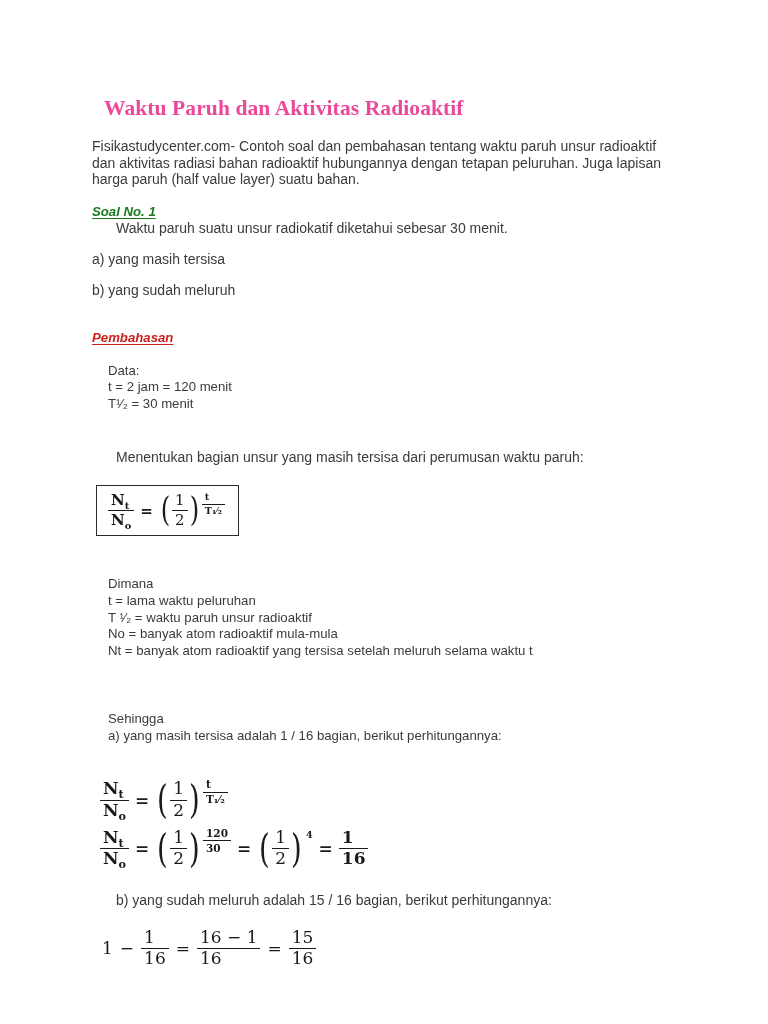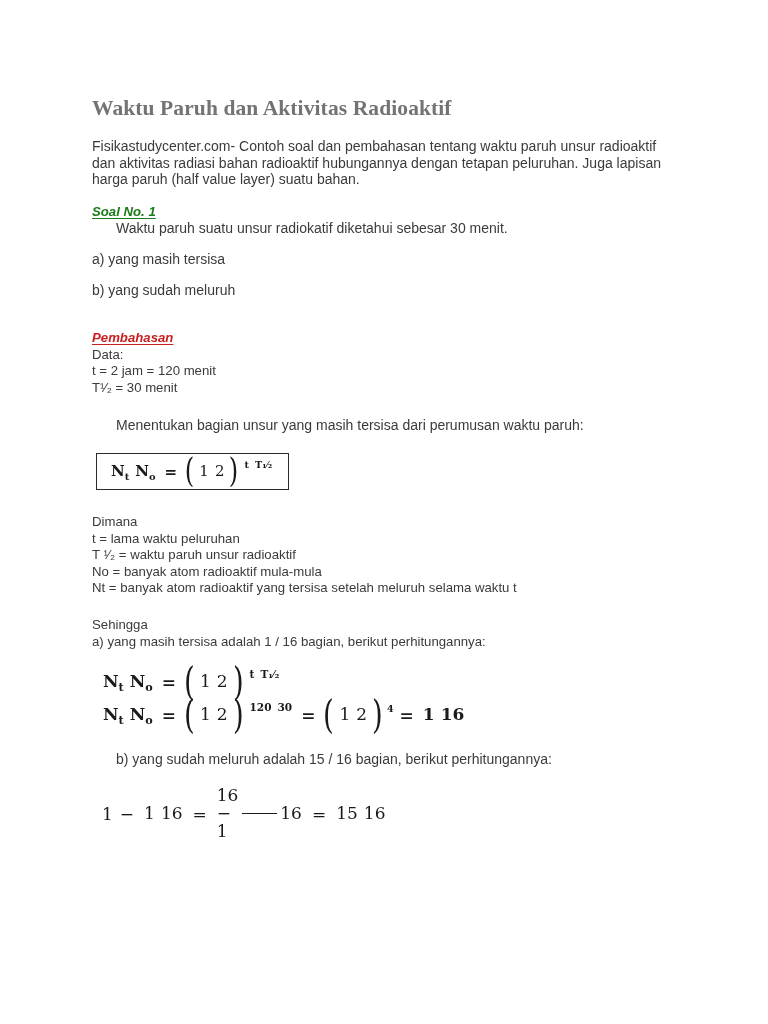--- a/index.html
+++ b/index.html
@@ -22,39 +22,39 @@
     left: 92px;
     top: 96px;
     width: 588px;
   }
 
   
   .doc-title {
     font-family: "Liberation Serif", serif;
     font-weight: bold;
     font-size: 21.5px;
-    color: #737373;
-    margin: 0 0 17px 0;
+    color: #ec4899;
+    margin: 0 0 17px 12px;
     letter-spacing: 0.1px;
   }
 
   
   .para {
     font-size: 14px;
     line-height: 16.6px;
     color: #3b3b3b;
     margin: 0 0 14px 0;
   }
   .para.tight { margin-bottom: 0; margin-left: 24px; }
 
   .block {
     font-size: 13.2px;
     line-height: 16.6px;
     color: #3b3b3b;
-    margin: 0;
+    margin: 16px;
   }
   .block .ln { display: block; }
 
   .spacer-14 { height: 14px; }
   .spacer-16 { height: 16px; }
   .spacer-20 { height: 20px; }
   .spacer-24 { height: 24px; }
 
   
   .sec-head {
@@ -72,22 +72,21 @@
 
   
   .math {
     font-family: "DejaVu Serif", "Liberation Serif", serif;
     color: #1a1a1a;
     display: flex;
     align-items: center;
   }
   .frac {
     display: inline-flex;
-    flex-direction: row;
-    align-items: center;
+    flex-direction: column;
     justify-content: center;
     vertical-align: middle;
     line-height: 1.04;
   }
   .frac > .num { padding: 0 3px; }
   .frac > .den { padding: 0 3px; }
   .frac > .bar {
     display: block;
     width: 100%;
     border-top: 1.4px solid #1a1a1a;

